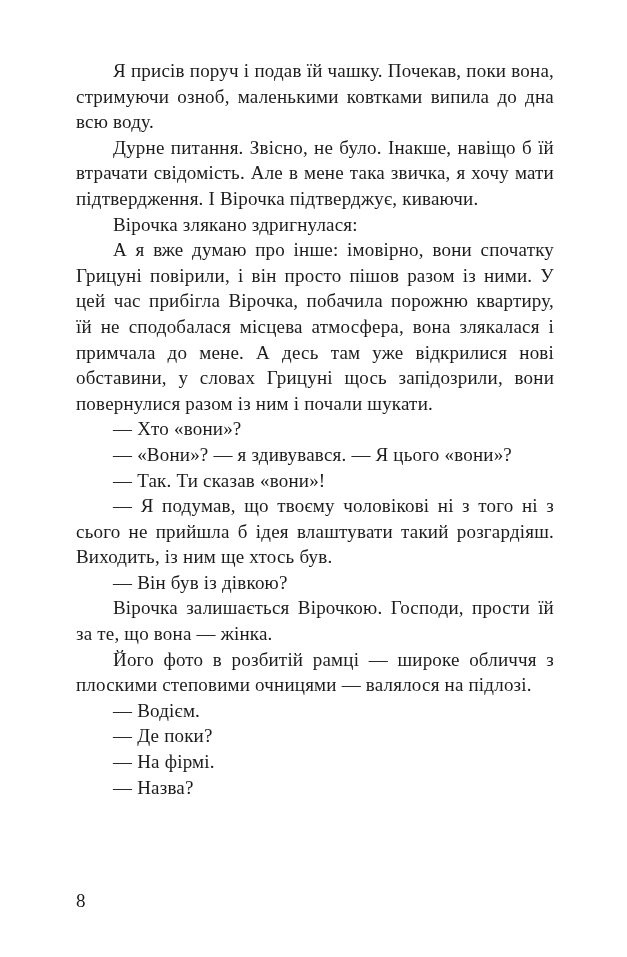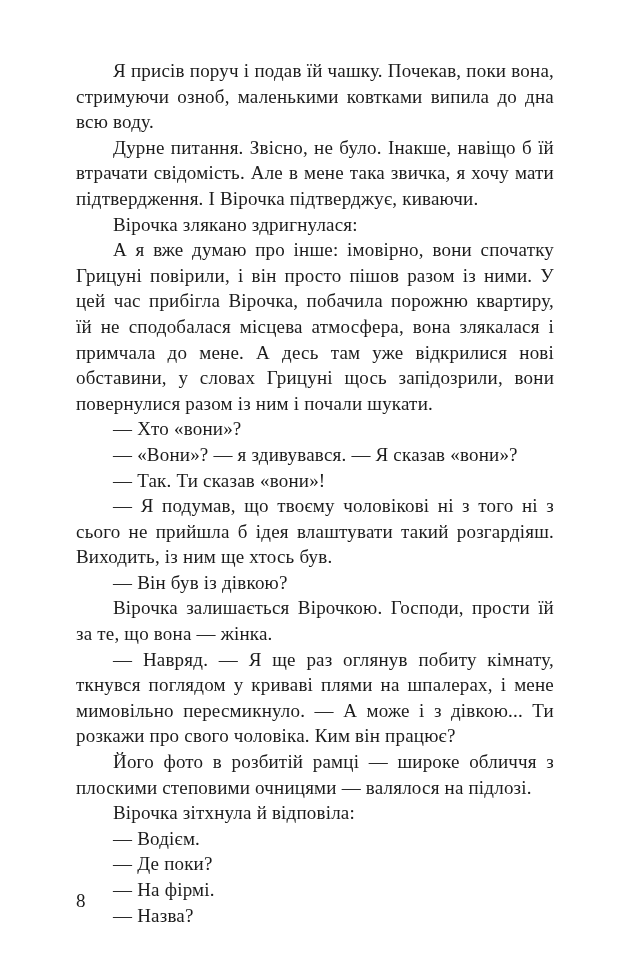--- a/index.html
+++ b/index.html
@@ -42,27 +42,25 @@
 </head>
 <body>
 
 <div class="page">
   <div class="text-block" id="text-container">
       <p>Я присів поруч і подав їй чашку. Почекав, поки вона, стримуючи озноб, маленькими ковтками випила до дна всю воду.</p>
       <p>Дурне питання. Звісно, не було. Інакше, навіщо б їй втрачати свідомість. Але в мене така звичка, я хочу мати підтвердження. І Вірочка підтверджує, киваючи.</p>
       <p>Вірочка злякано здригнулася:</p>
       <p>А я вже думаю про інше: імовірно, вони спочатку Грицуні повірили, і він просто пішов разом із ними. У цей час прибігла Вірочка, побачила порожню квартиру, їй не сподобалася місцева атмосфера, вона злякалася і примчала до мене. А десь там уже відкрилися нові обставини, у словах Грицуні щось запідозрили, вони повернулися разом із ним і почали шукати.</p>
       <p>— Хто «вони»?</p>
-      <p>— «Вони»? — я здивувався. — Я сказав «вони»?</p>
+      <p>— «Вони»? — я здивувався. — Я цього «вони»?</p>
       <p>— Так. Ти сказав «вони»!</p>
       <p>— Я подумав, що твоєму чоловікові ні з того ні з сього не прийшла б ідея влаштувати такий розгардіяш. Виходить, із ним ще хтось був.</p>
       <p>— Він був із дівкою?</p>
       <p>Вірочка залишається Вірочкою. Господи, прости їй за те, що вона — жінка.</p>
-      <p>— Навряд. — Я ще раз оглянув побиту кімнату, ткнувся поглядом у криваві плями на шпалерах, і мене мимовільно пересмикнуло. — А може і з дівкою... Ти розкажи про свого чоловіка. Ким він працює?</p>
       <p>Його фото в розбитій рамці — широке обличчя з плоскими степовими очницями — валялося на підлозі.</p>
-      <p>Вірочка зітхнула й відповіла:</p>
       <p>— Водієм.</p>
       <p>— Де поки?</p>
       <p>— На фірмі.</p>
       <p>— Назва?</p>
     </div>
   <div class="page-number">8</div>
 </div>
 
 </body></html>

